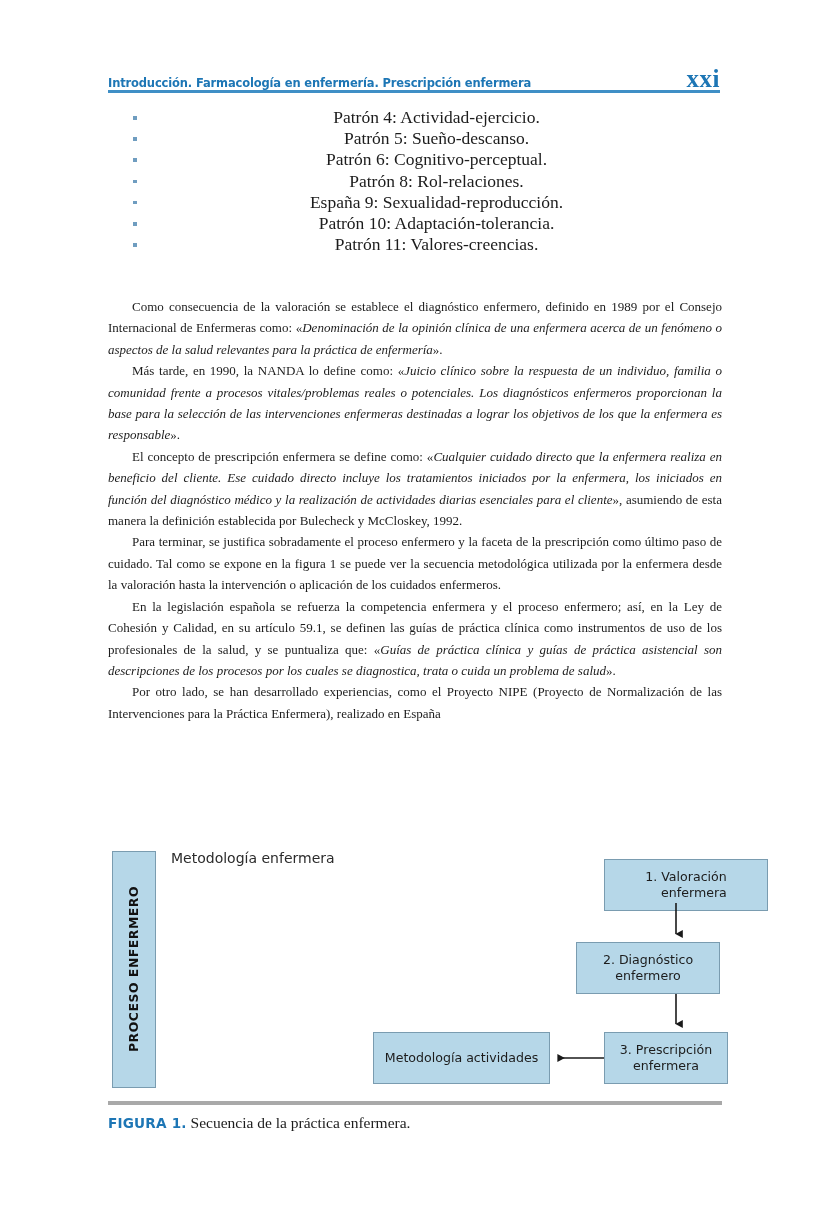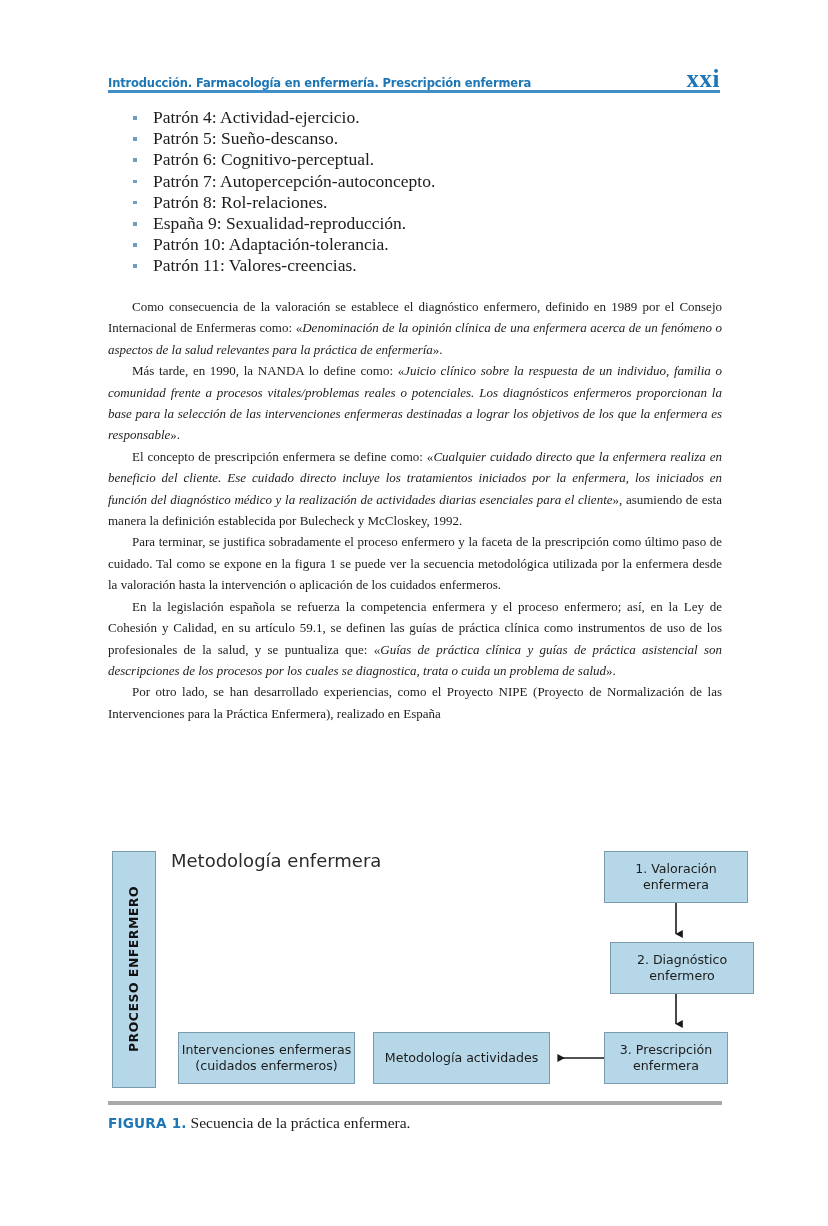--- a/index.html
+++ b/index.html
@@ -66,20 +66,21 @@
     list-style: none;
     margin: 0;
     padding: 0;
   }
   .bullets li {
     position: relative;
     padding-left: 45px;
     font-size: 17.5px;
     line-height: 21.2px;
     color: #1c1c1c;
+    text-align: center;
   }
   .bullets li .bullet-dot {
     position: absolute;
     left: 25px;
     top: 9px;
     width: 3.5px;
     height: 3.5px;
     background: #6f9dc0;
   }
 
@@ -140,26 +141,26 @@
     writing-mode: vertical-rl;
     transform: rotate(180deg);
     white-space: nowrap;
   }
 
   .metodologia {
     position: absolute;
     left: 63px;
     top: 4px;
     font-family: "DejaVu Sans", sans-serif;
-    font-size: 18px;
+    font-size: 14px;
     color: #2b2b2b;
   }
 
-  .box-valoracion   { left: 496px; top: 5px;   width: 144px; height: 52px; }
-  .box-diagnostico  { left: 502px; top: 96px;  width: 144px; height: 52px; }
+  .box-valoracion   { left: 496px; top: 13px;   width: 164px; height: 52px; text-align: right; }
+  .box-diagnostico  { left: 468px; top: 96px;  width: 144px; height: 52px; }
   .box-prescripcion { left: 496px; top: 186px; width: 124px; height: 52px; }
   .box-intervenciones { left: 70px;  top: 186px; width: 177px; height: 52px; }
   .box-indicacion     { left: 265px; top: 186px; width: 177px; height: 52px; }
 
   .arrow-svg {
     position: absolute;
     left: 0; top: 0;
     width: 614px;
     height: 245px;
     overflow: visible;
@@ -200,21 +201,21 @@
   <div class="runhead">
     <div class="runhead-title">Introducción. Farmacología en enfermería. Prescripción enfermera</div>
     <div class="runhead-folio">xxi</div>
   </div>
   <div class="runhead-rule"></div>
 
   <ul class="bullets" id="bullet-list">
       <li><span class="bullet-dot"></span><span>Patrón 4: Actividad-ejercicio.</span></li>
       <li><span class="bullet-dot"></span><span>Patrón 5: Sueño-descanso.</span></li>
       <li><span class="bullet-dot"></span><span>Patrón 6: Cognitivo-perceptual.</span></li>
-      <li><span class="bullet-dot"></span><span>Patrón 7: Autopercepción-autoconcepto.</span></li>
+      <li><span class="bullet-dot"></span></li>
       <li><span class="bullet-dot"></span><span>Patrón 8: Rol-relaciones.</span></li>
       <li><span class="bullet-dot"></span><span>España 9: Sexualidad-reproducción.</span></li>
       <li><span class="bullet-dot"></span><span>Patrón 10: Adaptación-tolerancia.</span></li>
       <li><span class="bullet-dot"></span><span>Patrón 11: Valores-creencias.</span></li>
     </ul>
 
   <div class="body-text" id="body-text">
       <p><span>Como consecuencia de la valoración se establece el diagnóstico enfermero, definido en 1989 por el Consejo Internacional de Enfermeras como: «</span><i>Denominación de la opinión clínica de una enfermera acerca de un fenómeno o aspectos de la salud relevantes para la práctica de enfermería</i><span>».</span></p>
       <p><span>Más tarde, en 1990, la NANDA lo define como: «</span><i>Juicio clínico sobre la respuesta de un individuo, familia o comunidad frente a procesos vitales/problemas reales o potenciales. Los diagnósticos enfermeros proporcionan la base para la selección de las intervenciones enfermeras destinadas a lograr los objetivos de los que la enfermera es responsable</i><span>».</span></p>
       <p><span>El concepto de prescripción enfermera se define como: «</span><i>Cualquier cuidado directo que la enfermera realiza en beneficio del cliente. Ese cuidado directo incluye los tratamientos iniciados por la enfermera, los iniciados en función del diagnóstico médico y la realización de actividades diarias esenciales para el cliente</i><span>», asumiendo de esta manera la definición establecida por Bulecheck y McCloskey, 1992.</span></p>
@@ -232,23 +233,20 @@
     <div class="metodologia">Metodología enfermera</div>
 
     <div class="dia-box box-valoracion" id="box-valoracion">
         <span>1. Valoración<br>enfermera</span>
       </div>
     <div class="dia-box box-diagnostico" id="box-diagnostico">
         <span>2. Diagnóstico<br>enfermero</span>
       </div>
     <div class="dia-box box-prescripcion" id="box-prescripcion">
         <span>3. Prescripción<br>enfermera</span>
-      </div>
-    <div class="dia-box box-intervenciones" id="box-intervenciones">
-        <span>Intervenciones enfermeras<br>(cuidados enfermeros)</span>
       </div>
     <div class="dia-box box-indicacion" id="box-indicacion">
         <span>Metodología actividades</span>
       </div>
 
     <svg class="arrow-svg" viewBox="0 0 614 245">
       <defs>
         <marker id="arrowDown" markerWidth="9" markerHeight="9" refX="4.5" refY="7.6" orient="auto" markerUnits="userSpaceOnUse">
           <path d="M0.6,0.8 L8.4,0.8 L4.5,8.2 Z" fill="#1a1a1a"></path>
         </marker>

